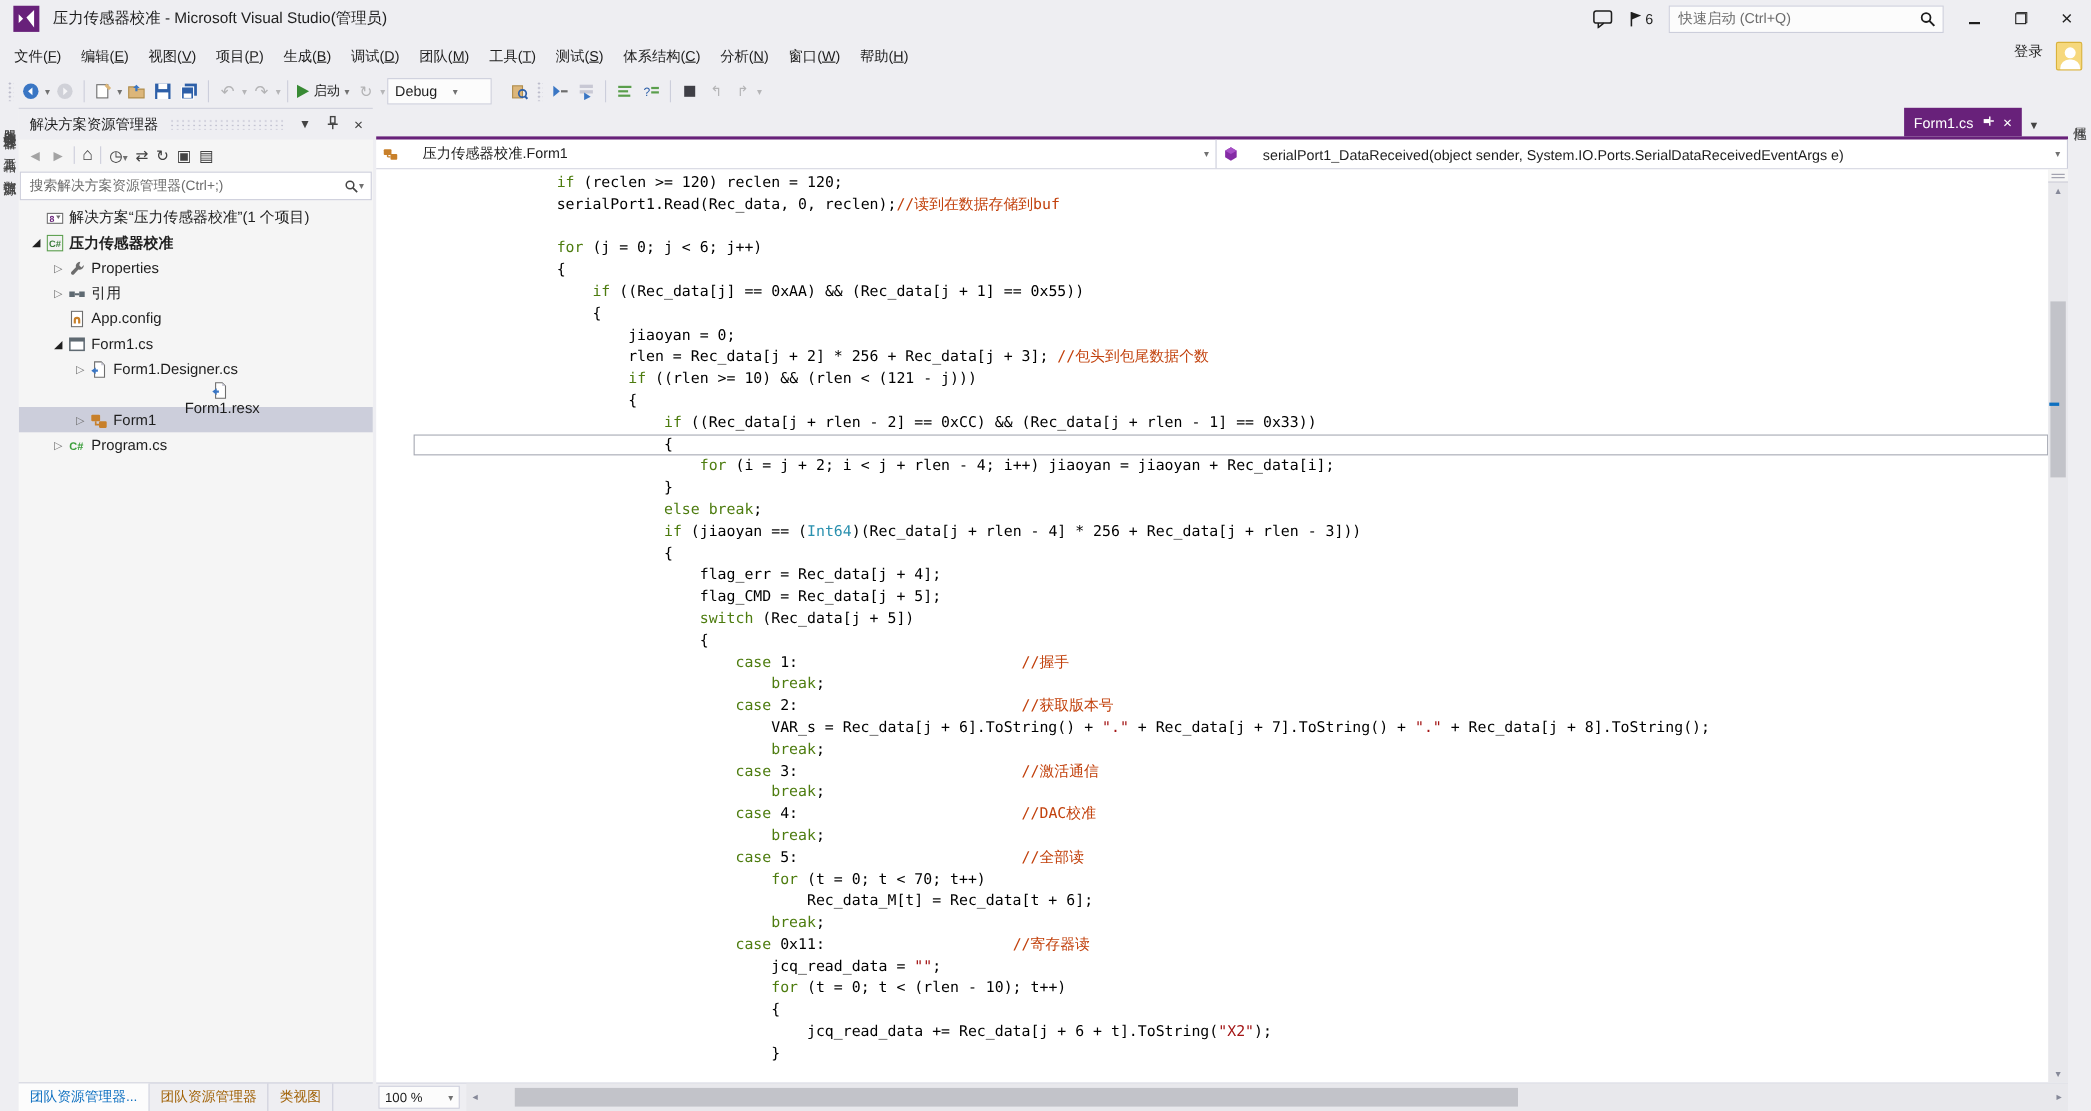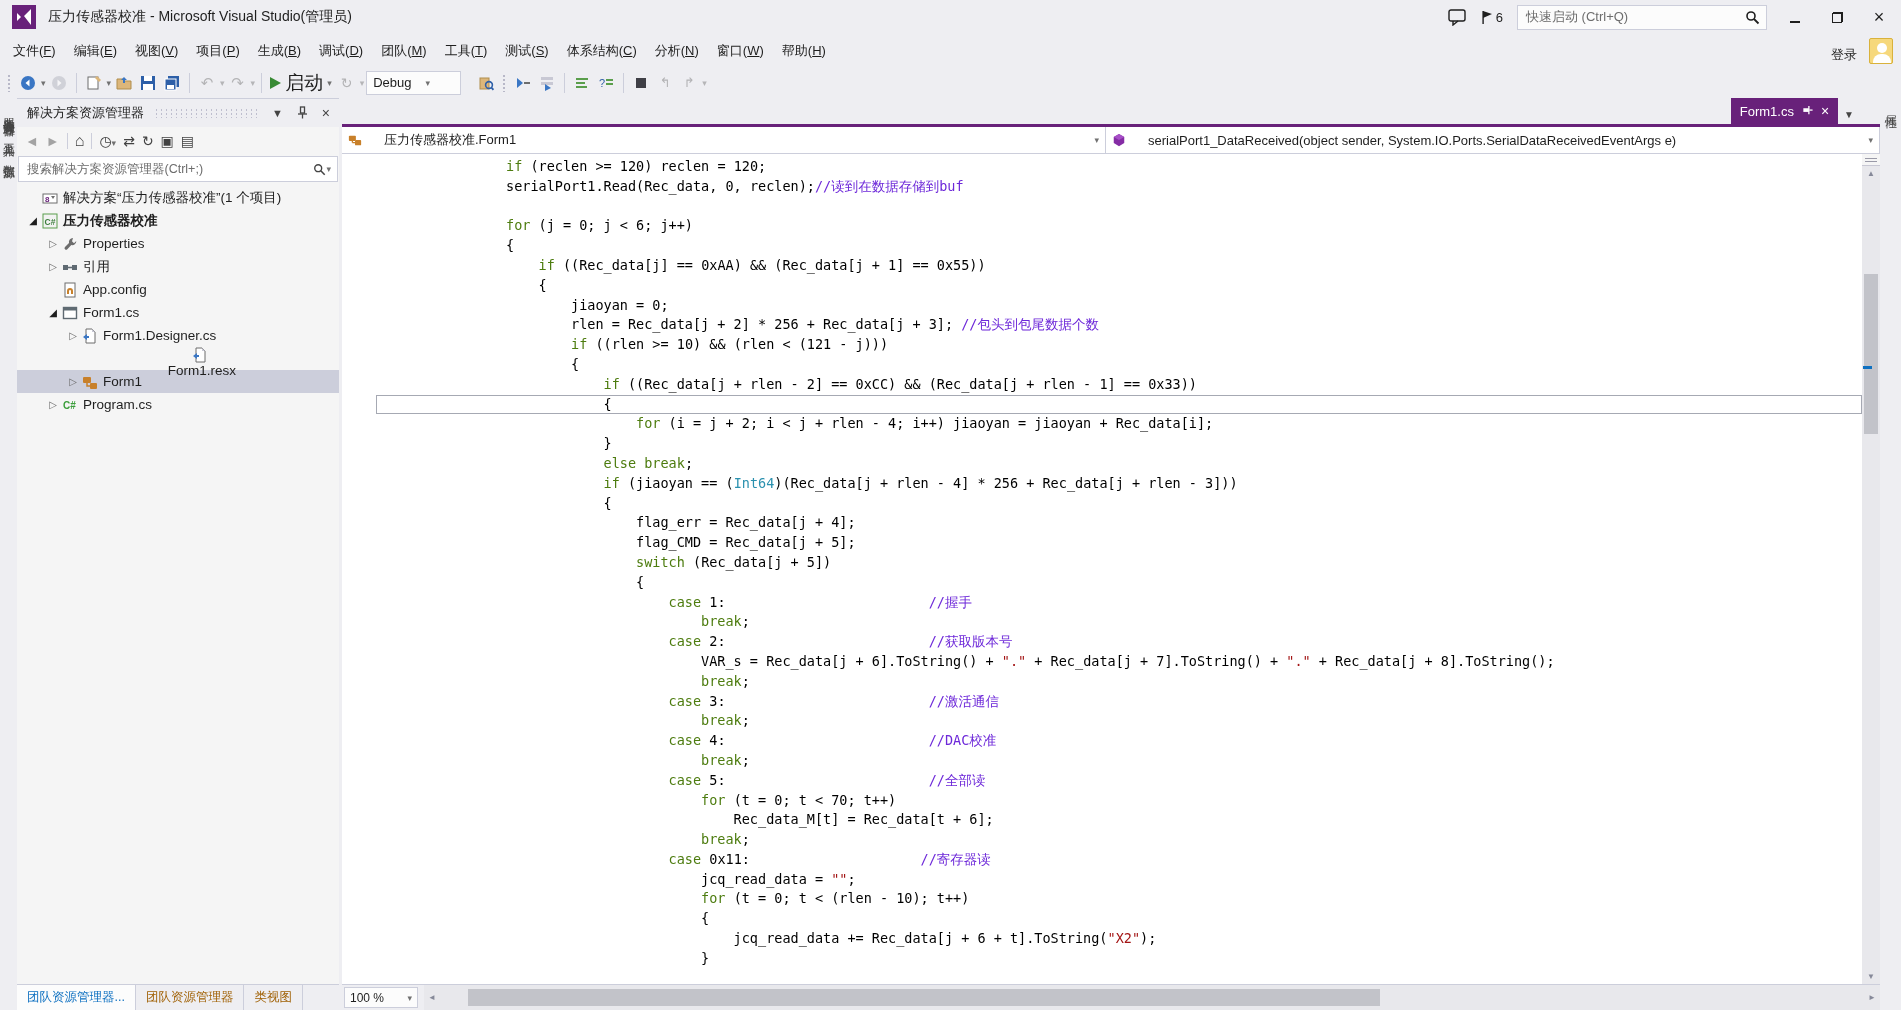--- a/index.html
+++ b/index.html
@@ -19,34 +19,34 @@
   .winbtn { width:28px; text-align:center; font-size:15px; color:#1E1E1E; cursor:default; }
   .restore-glyph { position:relative; width:11px; height:11px; display:inline-block; }
   .restore-glyph::before { content:""; position:absolute; right:0; top:0; width:8px; height:8px; border:1px solid #1E1E1E; }
   .restore-glyph::after { content:""; position:absolute; left:0; bottom:0; width:8px; height:8px; border:1px solid #1E1E1E; background:#EEEEF2; }
   .min-glyph { display:inline-block; width:10px; border-bottom:2px solid #1E1E1E; height:8px; }
 
   
   .menubar { height:33px; display:flex; align-items:center; padding:0 4px; font-size:13px; flex:0 0 auto; }
   .menu-item { padding:5px 9px; cursor:default; }
   .menu-item u { text-decoration:underline; }
-  .menu-right { margin-left:auto; display:flex; align-items:flex-end; gap:12px; padding-right:4px; }
+  .menu-right { margin-left:auto; display:flex; align-items:flex-start; gap:12px; padding-right:4px; }
   .signin { font-size:13px; }
   .avatar { width:24px; height:26px; background:#F6D87C; border:1px solid #D9B23C; position:relative; overflow:hidden; border-radius:2px; }
   .avatar::before { content:""; position:absolute; left:7px; top:4px; width:10px; height:10px; border-radius:50%; background:#FFFFFF; }
   .avatar::after { content:""; position:absolute; left:3px; top:15px; width:18px; height:12px; border-radius:8px 8px 0 0; background:#FFFFFF; }
 
   
   .toolbar { height:31px; display:flex; align-items:center; gap:2px; padding:0 4px; flex:0 0 auto; }
   .grip { width:5px; height:18px; margin:0 3px; background-image:radial-gradient(#B8B8C8 1px, transparent 1.1px); background-size:4px 4px; }
   .tbtn { height:24px; min-width:22px; display:flex; align-items:center; justify-content:center; gap:2px; padding:0 2px; }
   .tsep { width:1px; height:20px; background:#CCCEDB; margin:0 4px; }
   .caret { font-size:9px; color:#717171; }
   .dim { opacity:.45; }
-  .start-label { font-size:19px; margin:0 2px; }
+  .start-label { font-size:12px; margin:0 2px; }
   .combo { height:24px; background:#FCFCFC; border:1px solid #CCCEDB; display:flex; align-items:center; padding:0 6px; font-size:13px; gap:14px; }
   .play { width:0; height:0; border-left:11px solid #388A34; border-top:6px solid transparent; border-bottom:6px solid transparent; }
   .icon16 { width:16px; height:16px; display:inline-block; }
 
   
   .main { flex:1; display:flex; min-height:0; }
   .leftstrip { width:17px; flex:0 0 auto; display:flex; flex-direction:column; align-items:center; padding-top:10px; gap:18px; }
   .vtab { writing-mode:vertical-rl; font-size:12px; color:#444; letter-spacing:1px; cursor:default; }
   .rightstrip { width:21px; flex:0 0 auto; display:flex; flex-direction:column; align-items:center; padding-top:8px; }
 
@@ -83,21 +83,21 @@
   .navcombo { display:flex; align-items:center; gap:22px; padding:0 6px; font-size:13px; border-right:1px solid #CCCEDB; min-width:0; }
   .navcombo .lbl { flex:1; overflow:hidden; text-overflow:ellipsis; white-space:nowrap; }
   .navcombo .caret { margin-left:auto; }
   .nav-left { width:764px; flex:0 0 auto; }
   .nav-right { flex:1; }
 
   .codewrap { flex:1; display:flex; min-height:0; background:#FFFFFF; position:relative; }
   .code { flex:1; overflow:hidden; padding:3px 0 0 34px; font-family:"DejaVu Sans Mono", monospace; font-size:13.5px; line-height:19.8px; }
   .line { white-space:pre; height:19.8px; }
   .line.cur { outline:1px solid #A6A9B3; outline-offset:-1px; }
-  .k { color:#4d7c0f; } .c { color:#6d28d9; } .s { color:#A31515; } .t { color:#2B91AF; } .p { color:#000000; }
+  .k { color:#4d7c0f; } .c { color:#c2410c; } .s { color:#A31515; } .t { color:#2B91AF; } .p { color:#000000; }
 
   .vscroll { width:18px; flex:0 0 auto; background:#E8E8EC; position:relative; }
   .vs-grip { height:12px; border-bottom:1px solid #C8C8D4; background:#F5F5F5; display:flex; flex-direction:column; justify-content:center; gap:2px; padding:0 3px; }
   .vs-grip i { display:block; height:1px; background:#9A9AA8; }
   .vs-arrow { height:15px; text-align:center; font-size:8px; color:#868999; line-height:15px; }
   .vs-down { position:absolute; bottom:0; left:0; right:0; }
   .vs-thumb { position:absolute; left:2px; right:2px; top:120px; height:160px; background:#C2C3C9; }
   .vs-mark { position:absolute; left:1px; width:9px; height:3px; top:212px; background:#0E70C0; }
 
   .editorbottom { height:26px; flex:0 0 auto; display:flex; align-items:center; background:#EEEEF2; border-top:1px solid #CCCEDB; }

